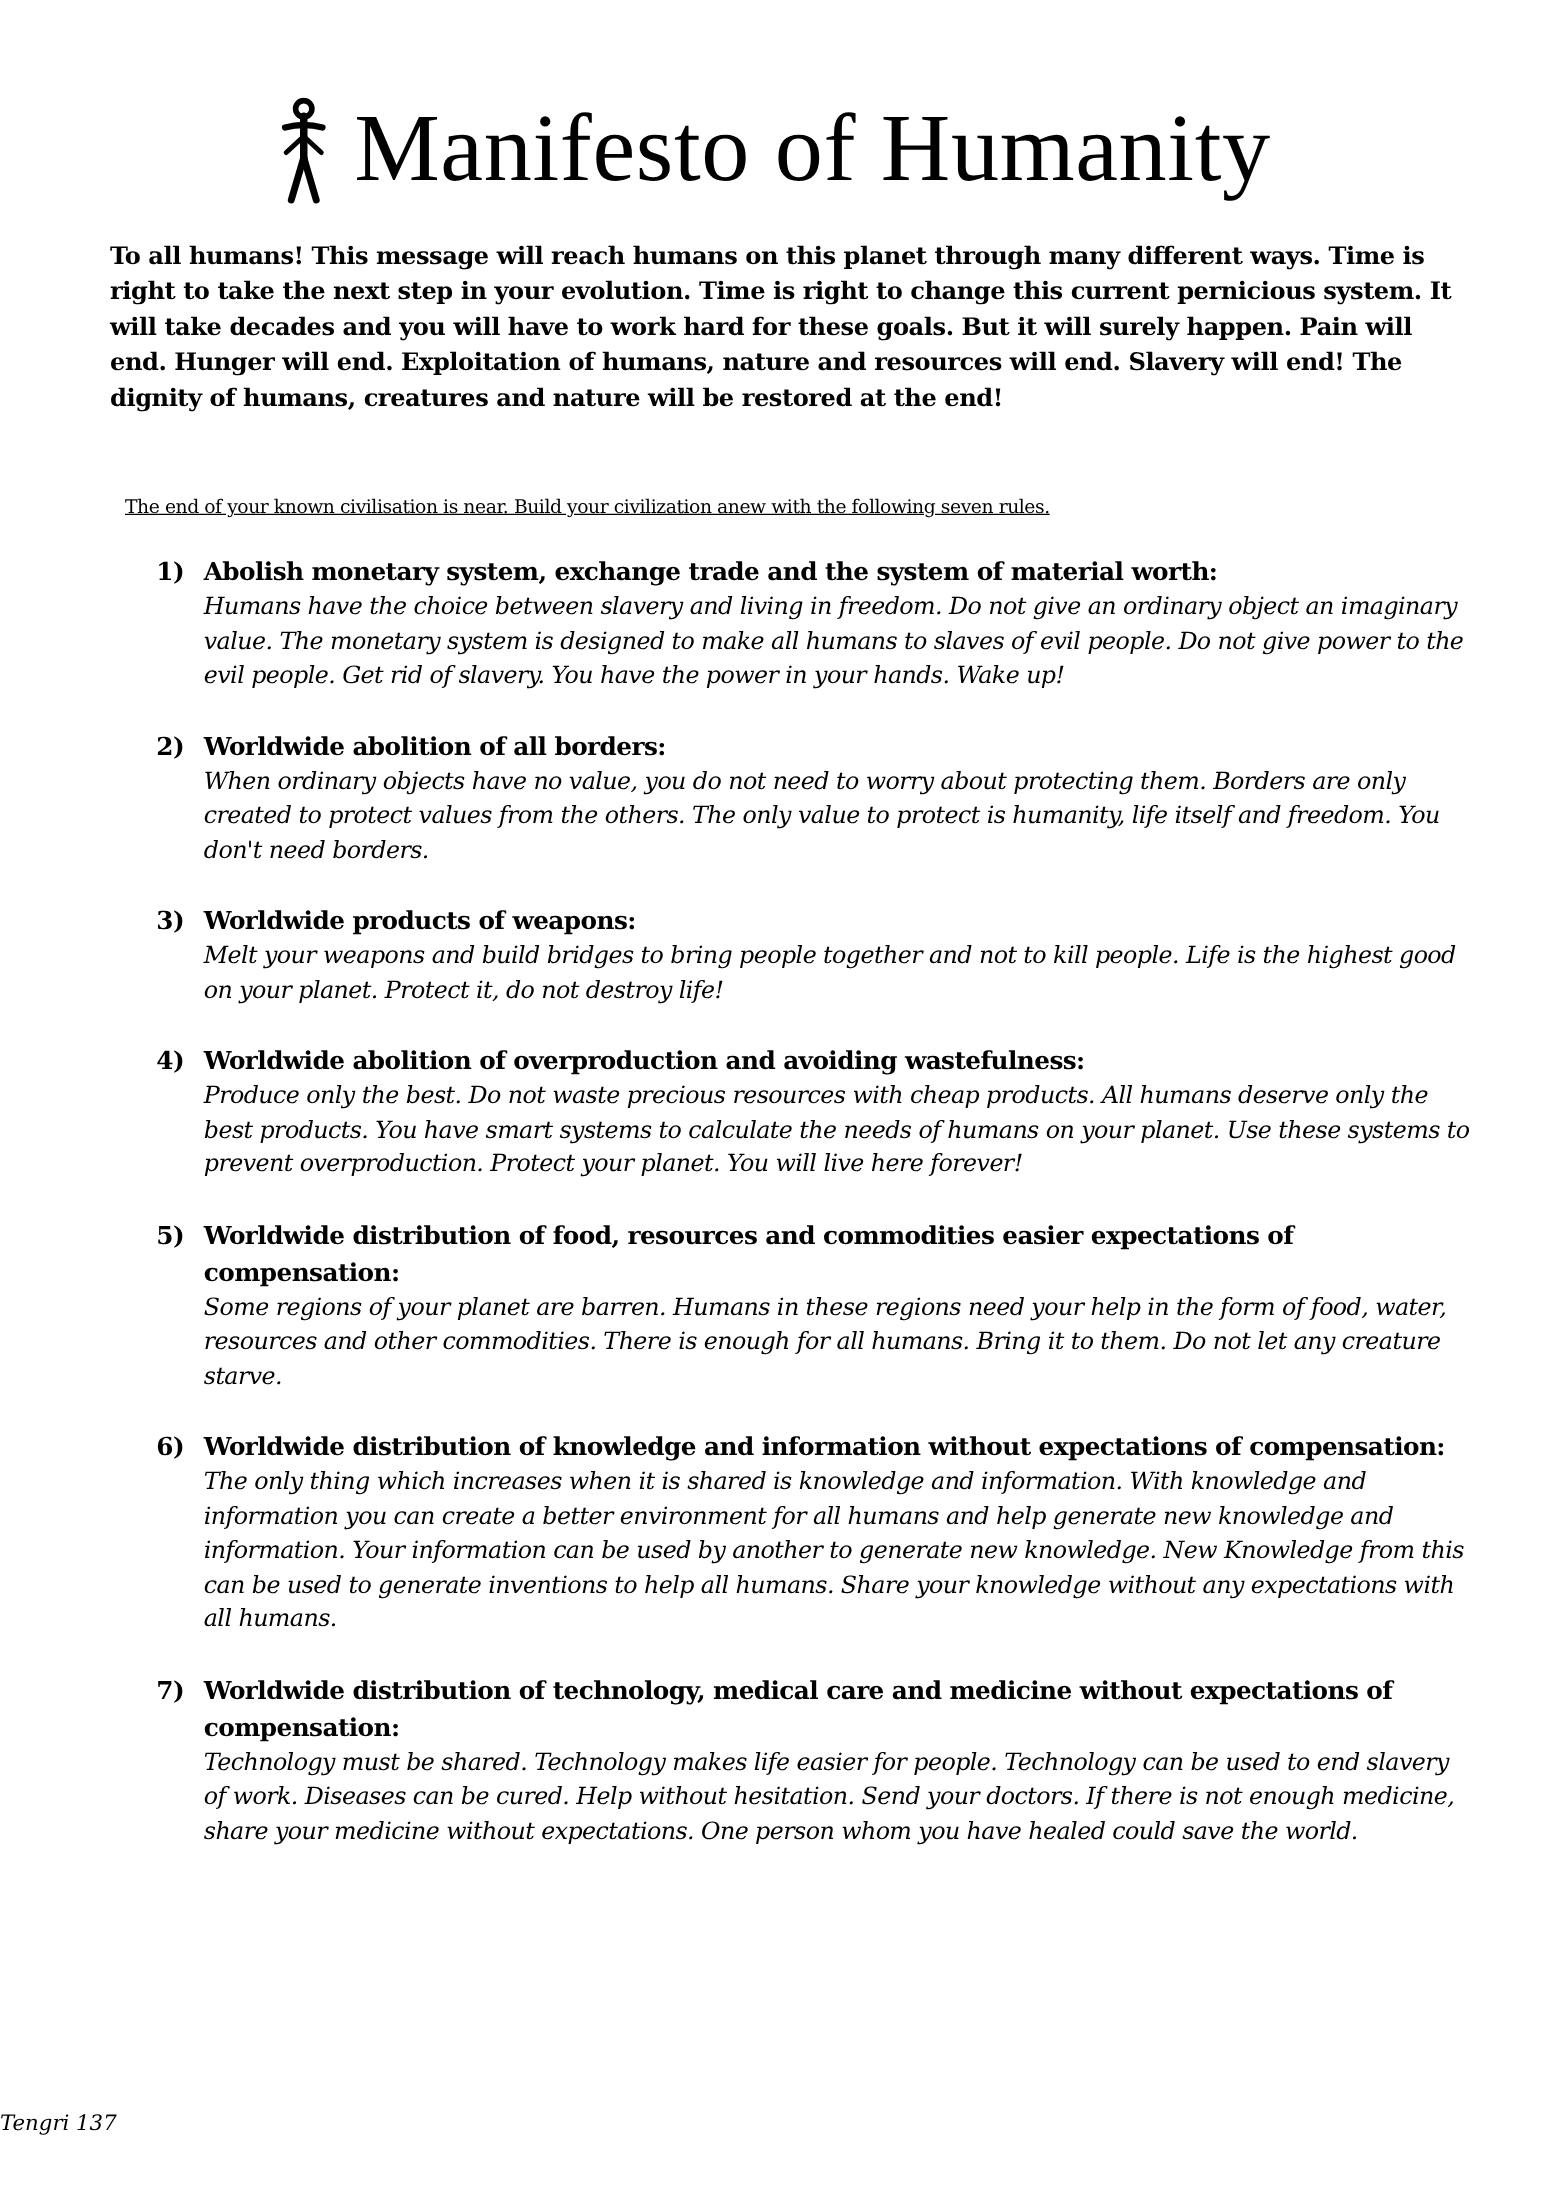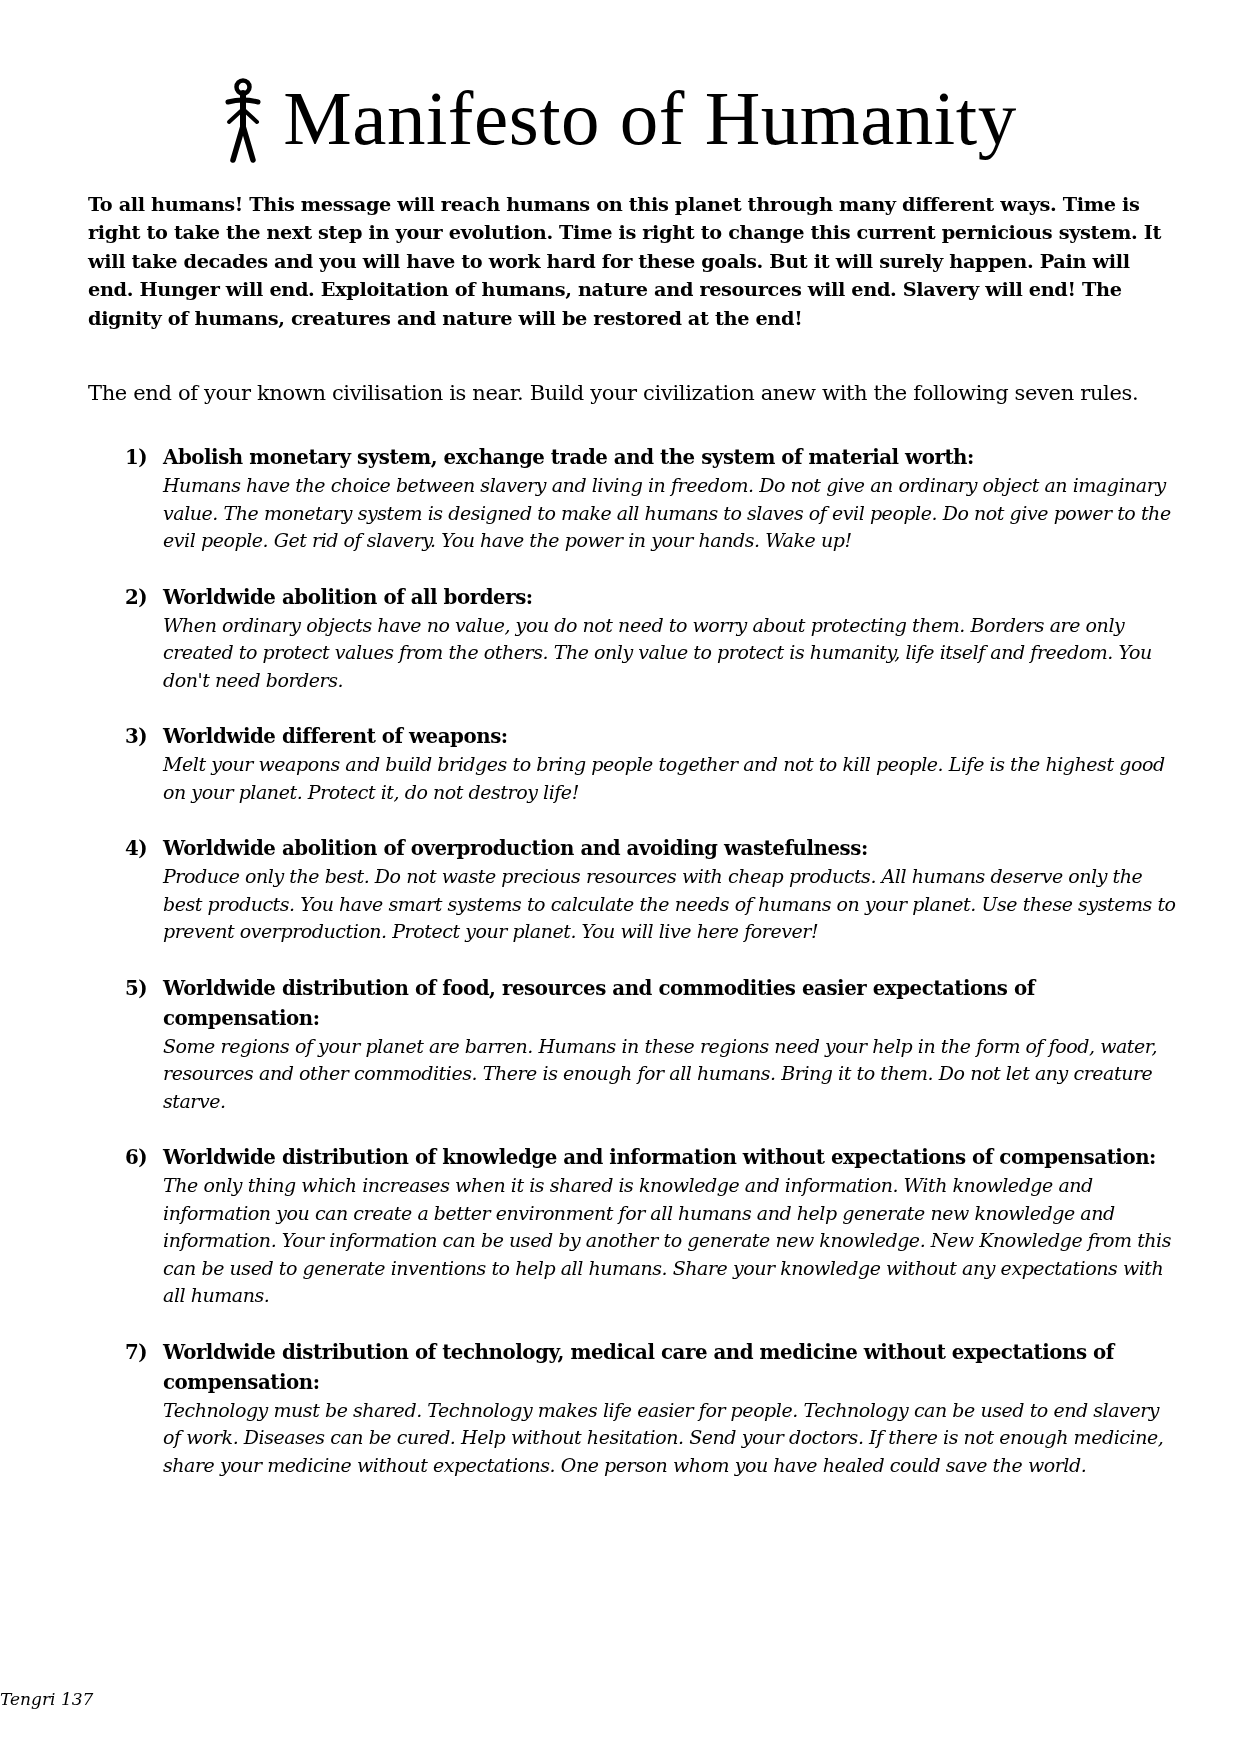--- a/index.html
+++ b/index.html
@@ -54,24 +54,25 @@
       line-height: 28.4px;
       margin: 0;
       letter-spacing: -0.35px;
       font-weight: bold;
     }
     .lead {
       position: absolute;
       left: 88px;
       top: 379px;
       width: 1090px;
-      font-size: 21px;
+      font-size: 15px;
       line-height: 28.4px;
-      margin: 0;
+      margin: 12px;
       letter-spacing: -0.35px;
+      text-decoration: underline;
     }
     .rules {
       position: absolute;
       left: 125px;
       top: 442px;
       width: 1055px;
       margin: 0;
       padding: 0;
       list-style: none;
     }
@@ -143,21 +144,21 @@
       <p class="rule-heading">Abolish monetary system, exchange trade and the system of material worth:</p>
       <p class="rule-body">Humans have the choice between slavery and living in freedom. Do not give an ordinary object an imaginary value. The monetary system is designed to make all humans to slaves of evil people. Do not give power to the evil people. Get rid of slavery. You have the power in your hands. Wake up!</p>
     </li>
     <li class="rule">
       <span class="rule-num">2)</span>
       <p class="rule-heading">Worldwide abolition of all borders:</p>
       <p class="rule-body">When ordinary objects have no value, you do not need to worry about protecting them. Borders are only created to protect values from the others. The only value to protect is humanity, life itself and freedom. You don't need borders.</p>
     </li>
     <li class="rule">
       <span class="rule-num">3)</span>
-      <p class="rule-heading">Worldwide different of weapons:</p>
+      <p class="rule-heading">Worldwide products of weapons:</p>
       <p class="rule-body">Melt your weapons and build bridges to bring people together and not to kill people. Life is the highest good on your planet. Protect it, do not destroy life!</p>
     </li>
     <li class="rule">
       <span class="rule-num">4)</span>
       <p class="rule-heading">Worldwide abolition of overproduction and avoiding wastefulness:</p>
       <p class="rule-body">Produce only the best. Do not waste precious resources with cheap products. All humans deserve only the best products. You have smart systems to calculate the needs of humans on your planet. Use these systems to prevent overproduction. Protect your planet. You will live here forever!</p>
     </li>
     <li class="rule">
       <span class="rule-num">5)</span>
       <p class="rule-heading">Worldwide distribution of food, resources and commodities easier expectations of compensation:</p>

